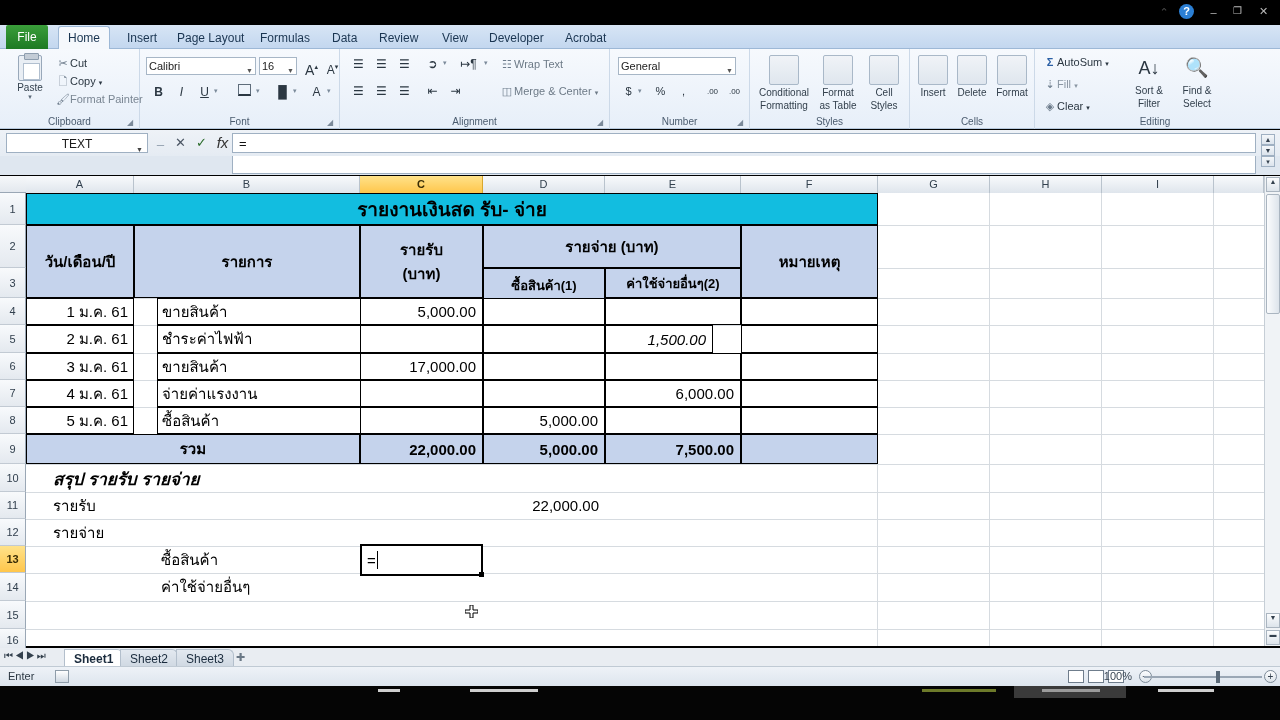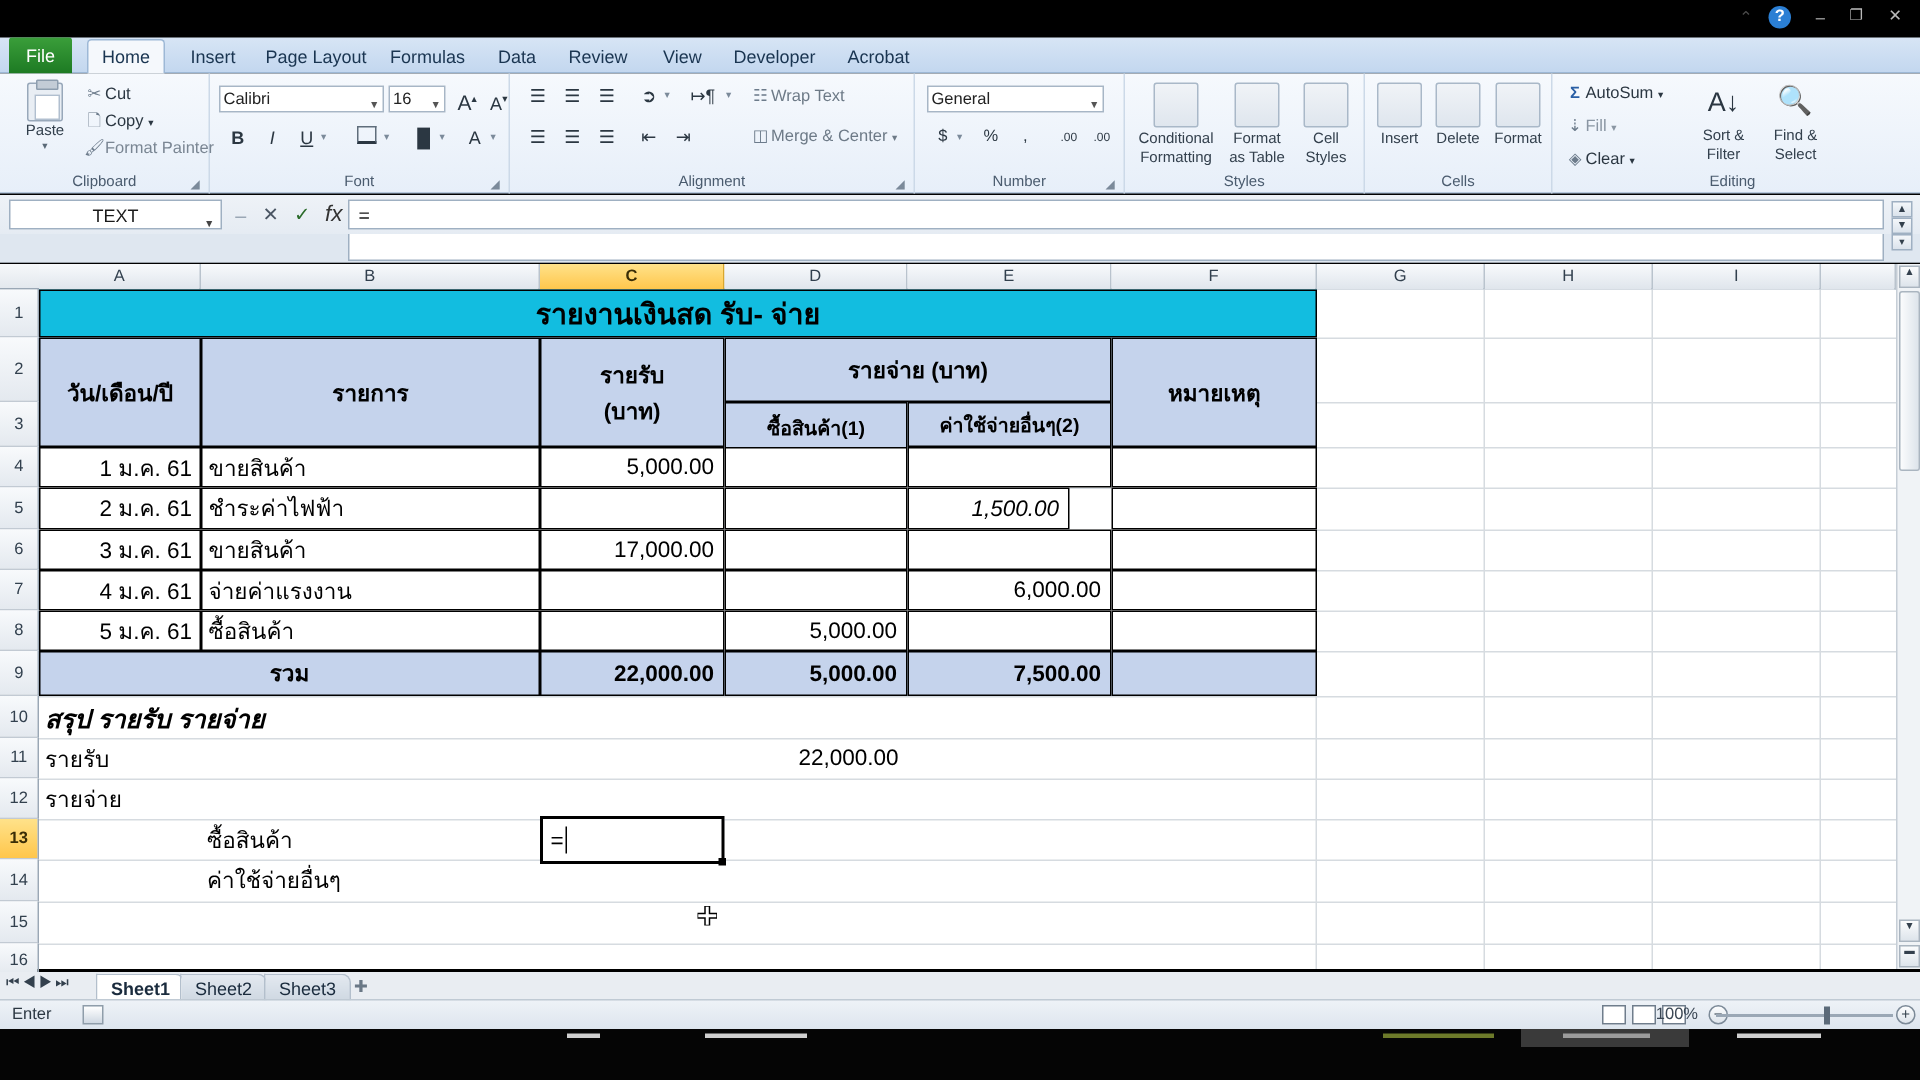--- a/index.html
+++ b/index.html
@@ -169,21 +169,21 @@
     justify-content:center;
   }
   .hdr {
     background:#C5D3EC; color:#000; font-weight:bold; font-size:15px;
     justify-content:center; text-align:center;
   }
   .hdr.small { font-size:13px; }
   .sum { background:#C5D3EC; font-weight:bold; }
   .num { justify-content:flex-end; padding-right:6px; }
   .ctr { justify-content:center; }
-  .lft { justify-content:flex-start; padding-left:4px; }
+  .lft { justify-content:flex-start; padding-left:4px;margin-left:23px; }
   .rgt { justify-content:flex-end; padding-right:5px; }
   .bold { font-weight:bold;font-style:italic; }
   .bdr { border:1px solid #000; }
 
   .activecell {
     position:absolute; border:2px solid #000; background:#fff; z-index:30;
     display:flex; align-items:center; padding-left:5px;
     font-size:15px; color:#000;
   }
   .activecell .caret {

